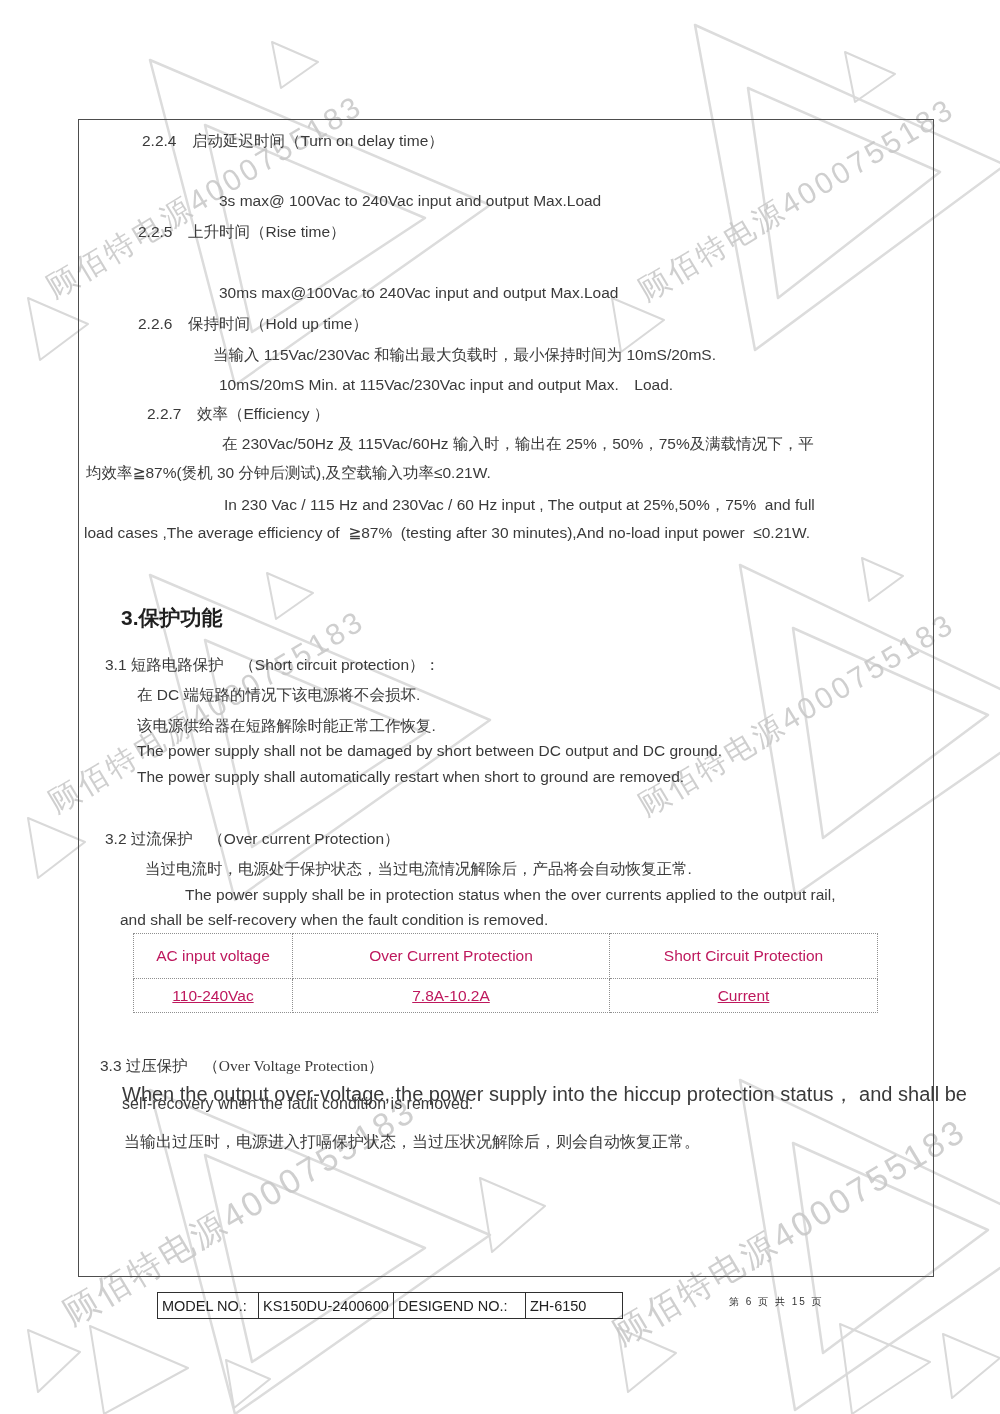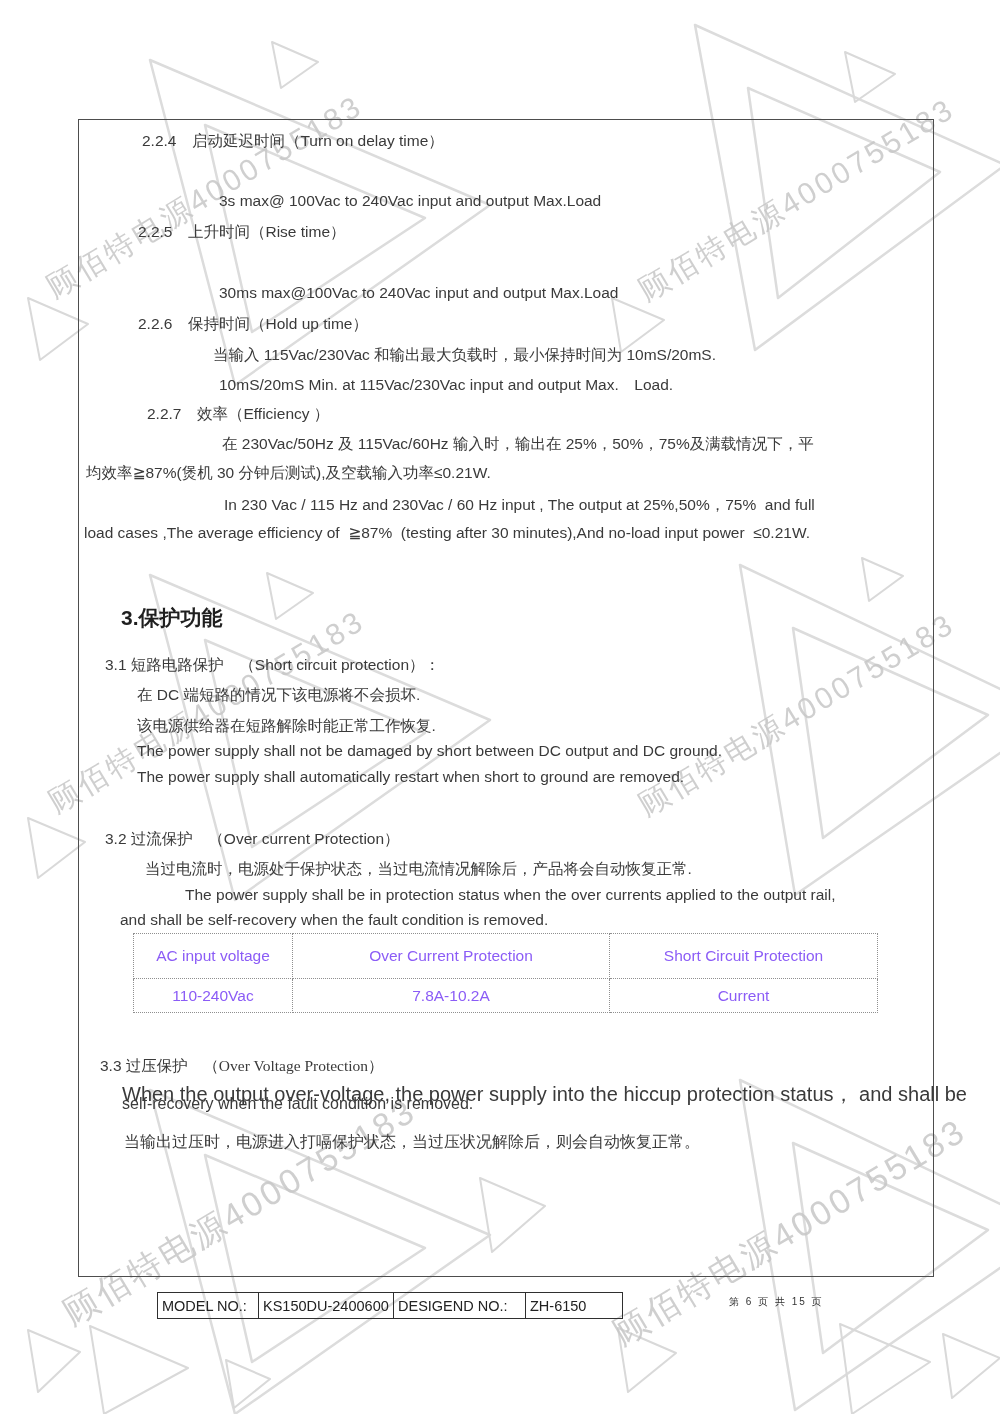--- a/index.html
+++ b/index.html
@@ -16,24 +16,24 @@
   }
   .wm-text.big { font-size:34px; }
   .content { position:absolute; left:0; top:0; width:1000px; height:1414px; z-index:1; }
   .border-box { position:absolute; left:78px; top:119px; width:854px; height:1156px; border:1.5px solid #4d4d4d; }
   .t { position:absolute; font-size:15.5px; white-space:pre; color:#3a3a3a; }
   .heading { font-size:21px; font-weight:bold; color:#1f1f1f; }
   .serif { font-family:"Liberation Serif","DejaVu Serif",serif; }
   .prot-table { position:absolute; left:133px; top:933px; border-collapse:collapse; table-layout:fixed; }
   .prot-table th, .prot-table td {
     border:1px dotted #8f8f8f; font-weight:normal; font-size:15.5px;
-    text-align:center; color:#8b5cf6; padding:0;
+    text-align:center; color:#be185d; padding:0;
   }
   .prot-table th { height:44px; }
-  .prot-table td { height:33px; }
+  .prot-table td { height:33px;text-decoration:underline; }
   .footer-table { position:absolute; left:157px; top:1292px; border-collapse:collapse; }
   .footer-table td {
     border:1.5px solid #2f2f2f; height:25px; font-size:14.5px;
     color:#222; padding:0 4px; white-space:nowrap;
   }
   .page-number { position:absolute; left:729px; top:1295px; font-size:10px; letter-spacing:2px; color:#333; white-space:pre; }
 </style>
 </head>
 <body>
 

